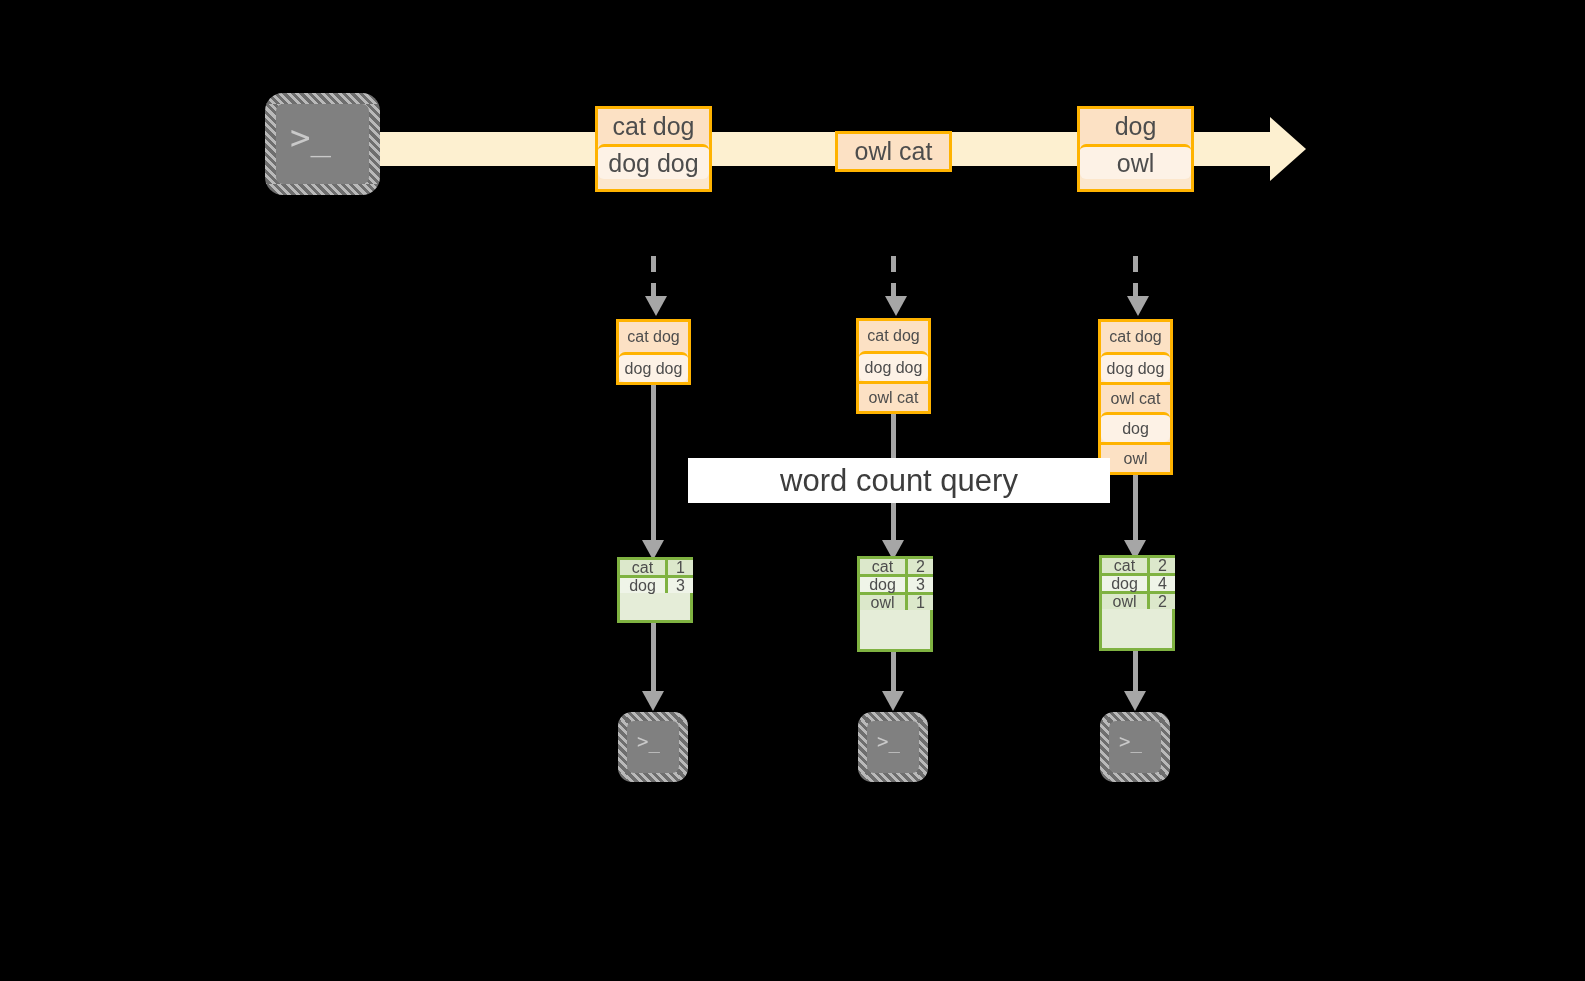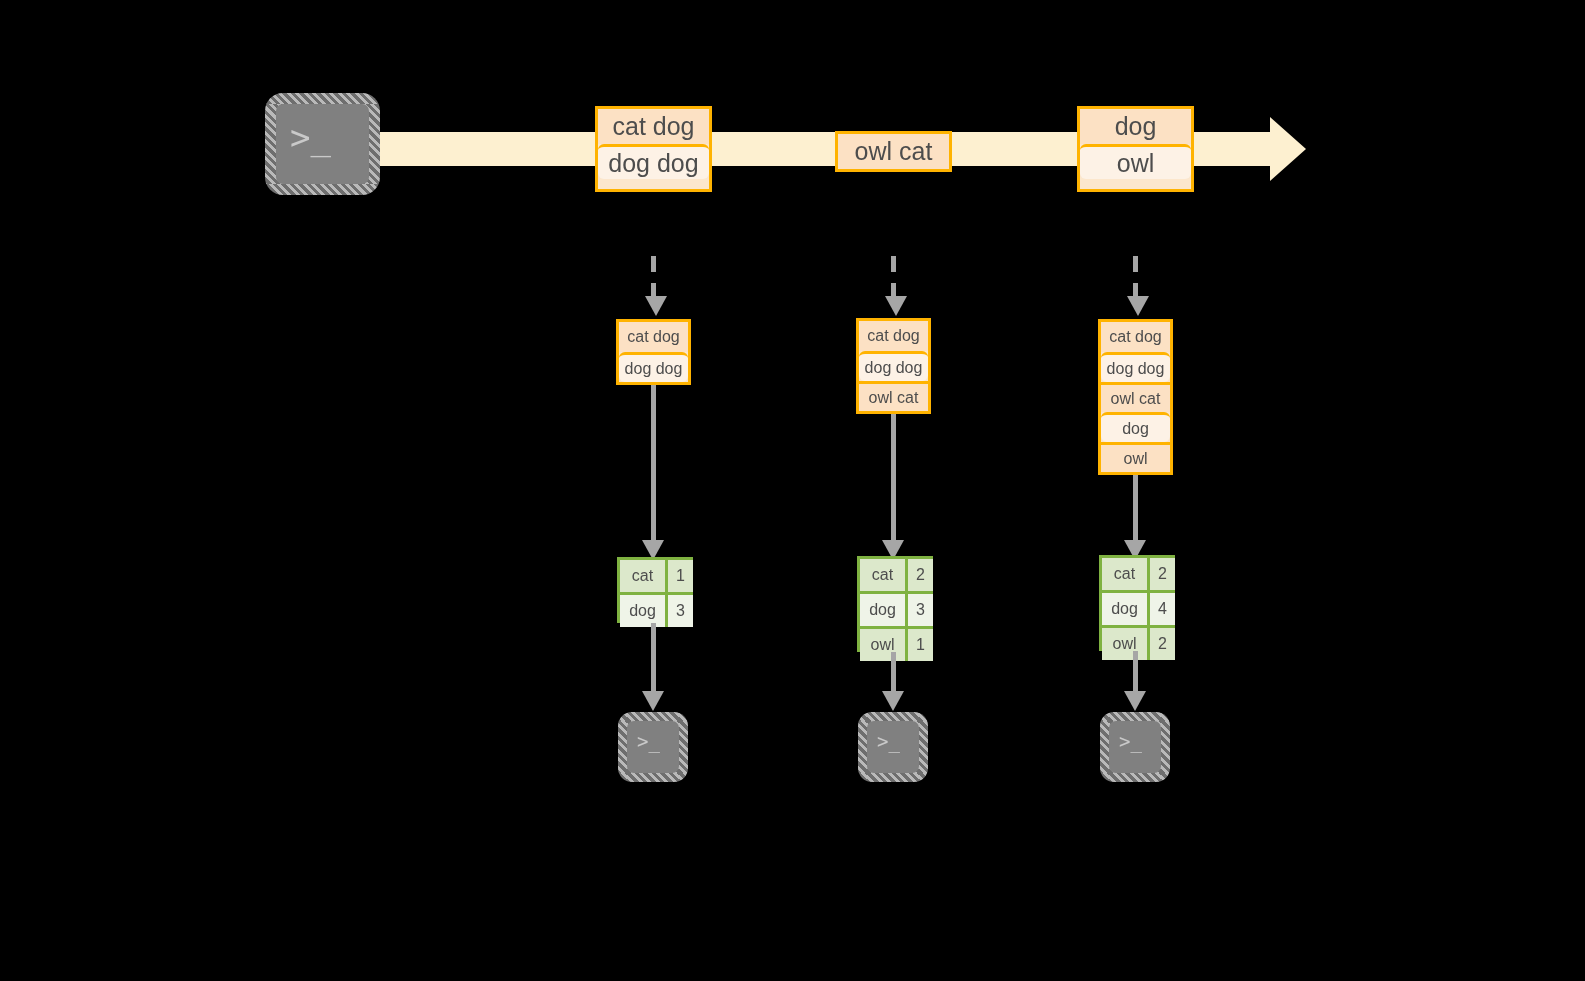--- a/index.html
+++ b/index.html
@@ -86,21 +86,21 @@
 
   
   .res-table {
     position: absolute;
     box-sizing: border-box;
     border: 3px solid #7FB241;
     background: #E5EDD8;
   }
   .res-row {
     display: flex;
-    height: 32px;
+    height: 15px;
   }
   .res-row + .res-row { border-top: 3px solid #7FB241; }
   .res-cell {
     box-sizing: border-box;
     display: flex;
     align-items: center;
     justify-content: center;
     color: #4d4d4d;
     font-size: 16px;
     white-space: nowrap;
@@ -201,20 +201,23 @@
 
   <div class="conn" style="left:651px; top:385px; height:165px;"></div>
   <div class="conn-head" style="left:642px; top:540px;"></div>
 
   <div class="conn" style="left:891px; top:414px; height:136px;"></div>
   <div class="conn-head" style="left:882px; top:540px;"></div>
 
   <div class="conn" style="left:1133px; top:475px; height:75px;"></div>
   <div class="conn-head" style="left:1124px; top:540px;"></div>
 
+  <div class="query-banner" style="left:688px; top:458px; width:422px; height:45px;">
+    <span>word count query</span>
+  </div>
 
   <div class="res-table" style="left:617px; top:557px; width:76px; height:66px;">
     <div class="res-row shade-a">
       <div class="res-cell word">cat</div>
       <div class="res-cell count">1</div>
     </div>
     <div class="res-row shade-b">
       <div class="res-cell word">dog</div>
       <div class="res-cell count">3</div>
     </div>

